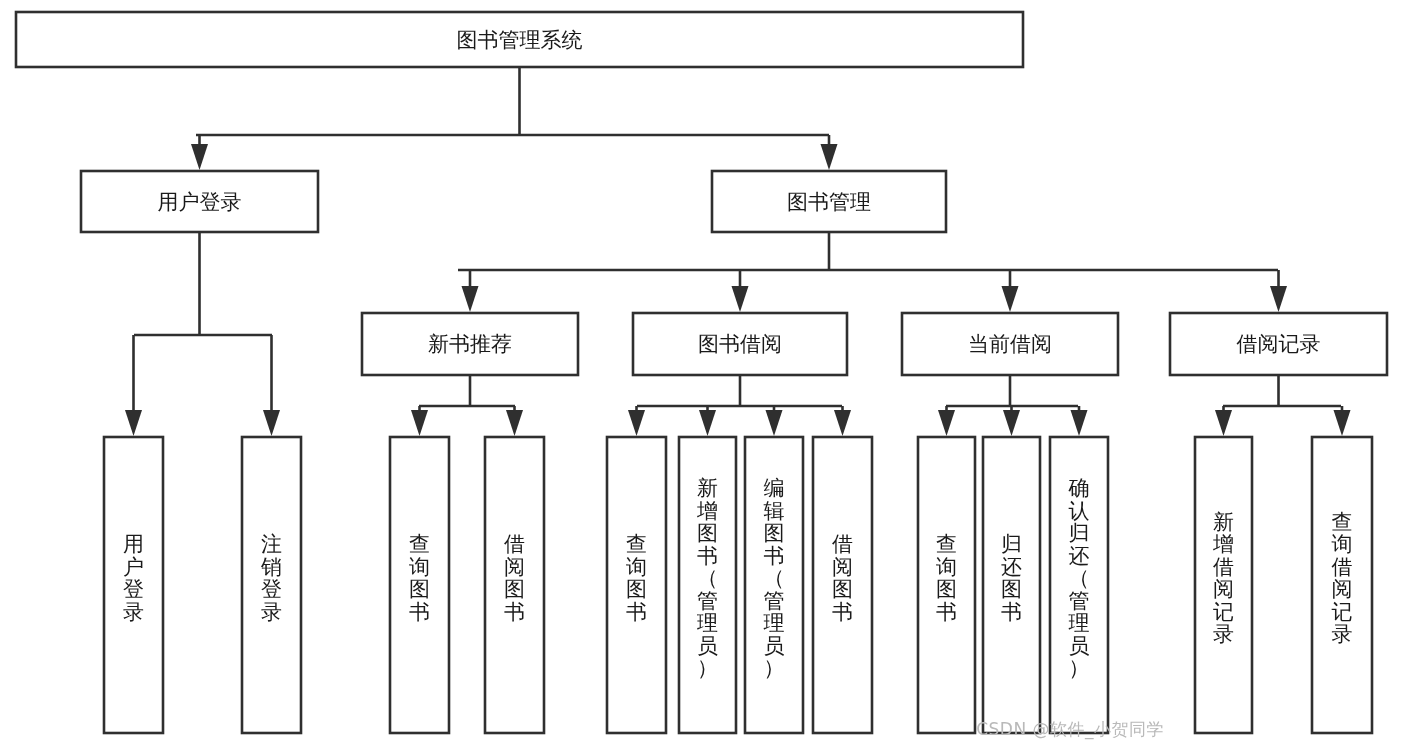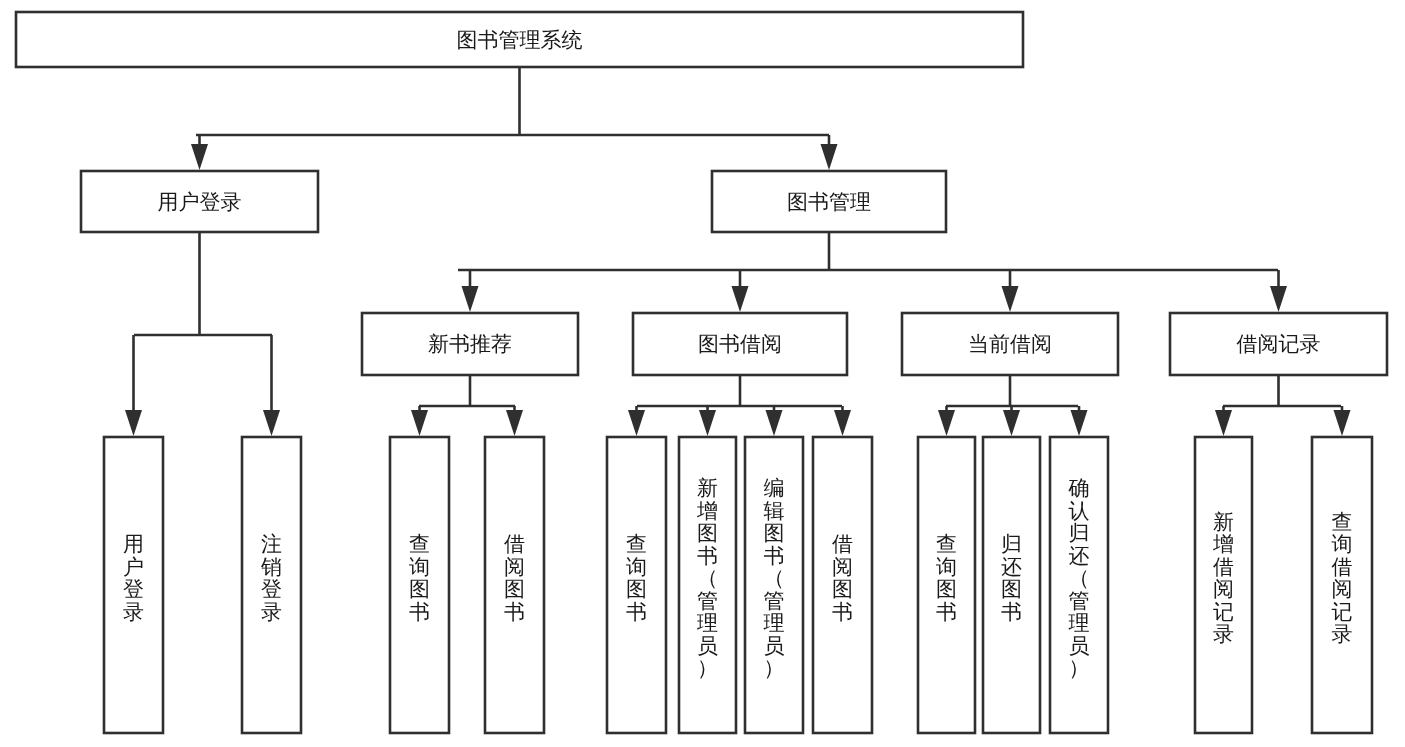--- a/index.html
+++ b/index.html
@@ -202,14 +202,15 @@
           <rect x="1195" y="437" width="57" height="296" class="node-box"></rect>
           <text class="node-label-vertical" x="1223.5" y="0"><tspan x="1223.5" y="528.8">新</tspan><tspan x="1223.5" y="551.3">增</tspan><tspan x="1223.5" y="573.8">借</tspan><tspan x="1223.5" y="596.3">阅</tspan><tspan x="1223.5" y="618.8">记</tspan><tspan x="1223.5" y="641.3">录</tspan></text>
         </g>
         <g>
           <rect x="1312" y="437" width="60" height="296" class="node-box"></rect>
           <text class="node-label-vertical" x="1342" y="0"><tspan x="1342" y="528.8">查</tspan><tspan x="1342" y="551.3">询</tspan><tspan x="1342" y="573.8">借</tspan><tspan x="1342" y="596.3">阅</tspan><tspan x="1342" y="618.8">记</tspan><tspan x="1342" y="641.3">录</tspan></text>
         </g>
       </g>
   </svg>
 
+  <div class="watermark">CSDN @软件_小贺同学</div>
 
 </div>
 
 </body></html>

